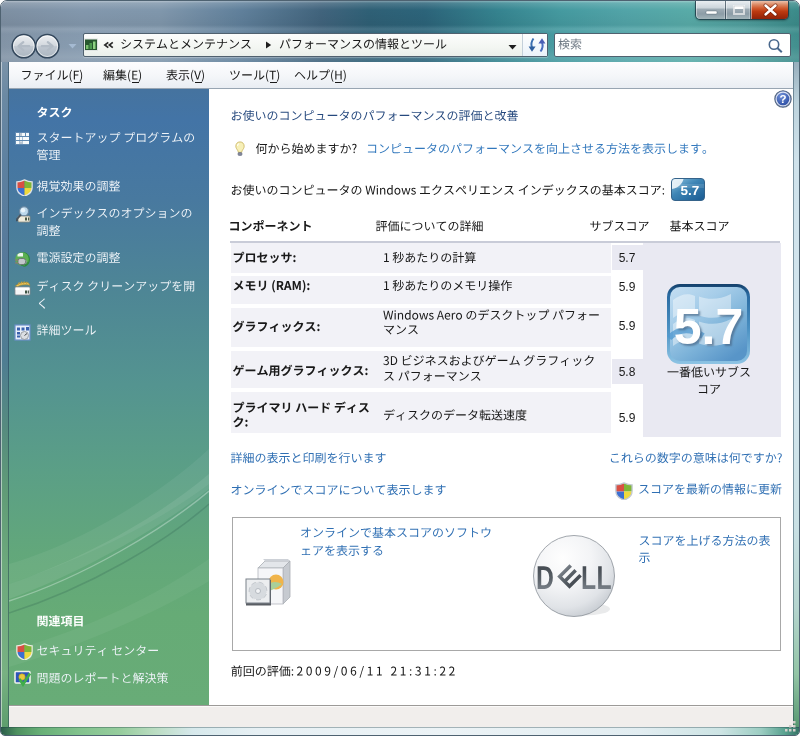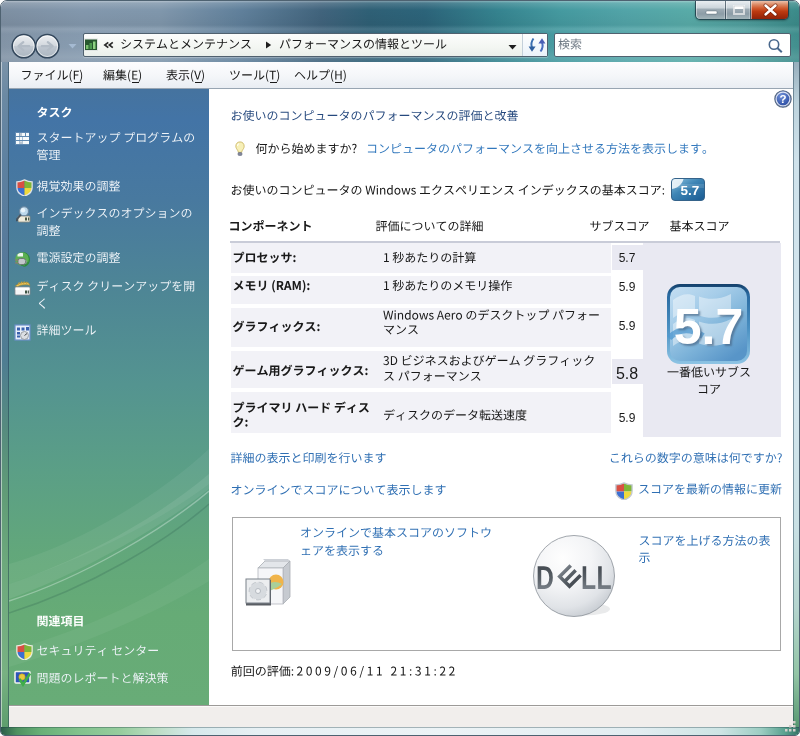--- a/index.html
+++ b/index.html
@@ -319,21 +319,21 @@
         <rect x="8" y="8" width="2.5" height="2.5"></rect>
         <rect x="4" y="4" width="2.5" height="2.5"></rect>
         <rect x="4" y="8" width="2.5" height="2.5"></rect>
         <rect x="0" y="8" width="2.5" height="2.5"></rect>
       </g>
     </svg>
 
  <div class="abs" style="left:608px;top:249.5px;width:36px;text-align:center;font-size:12px;color:#1a1a1a">5.7</div>
  <div class="abs" style="left:608px;top:278.5px;width:36px;text-align:center;font-size:12px;color:#1a1a1a">5.9</div>
  <div class="abs" style="left:608px;top:318px;width:36px;text-align:center;font-size:12px;color:#1a1a1a">5.9</div>
- <div class="abs" style="left:608px;top:364px;width:36px;text-align:center;font-size:16px;color:#1a1a1a">5.8</div>
+ <div class="abs" style="left:608px;top:364px;width:36px;text-align:center;font-size:12px;color:#1a1a1a">5.8</div>
  <div class="abs" style="left:608px;top:410px;width:36px;text-align:center;font-size:12px;color:#1a1a1a">5.9</div>
 </div>
 <svg width="800" height="736" viewBox="0 0 800 736" style="position:absolute;left:0;top:0;pointer-events:none">
     <defs>
       <path id="g0r" transform="scale(0.012 -0.012)" d="M301 768 256 701C315 667 423 595 471 559L518 627C475 659 360 735 301 768ZM151 53 197 -28C290 -9 428 38 529 96C688 190 827 319 913 454L865 536C784 395 652 265 486 170C385 112 261 72 151 53ZM150 543 106 475C166 444 275 374 324 338L370 408C326 440 209 511 150 543Z"></path>
       <path id="g1r" transform="scale(0.012 -0.012)" d="M800 669 749 708C733 703 707 700 674 700C637 700 328 700 288 700C258 700 201 704 187 706V615C198 616 253 620 288 620C323 620 642 620 678 620C653 537 580 419 512 342C409 227 261 108 100 45L164 -22C312 45 447 155 554 270C656 179 762 62 829 -27L899 33C834 112 712 242 607 332C678 422 741 539 775 625C781 639 794 661 800 669Z"></path>
       <path id="g2r" transform="scale(0.012 -0.012)" d="M215 740V657C240 659 273 660 306 660C363 660 655 660 710 660C739 660 774 659 803 657V740C774 736 738 734 710 734C655 734 363 734 305 734C273 734 243 737 215 740ZM95 489V406C123 408 152 408 182 408H482C479 314 468 230 424 160C385 97 313 39 235 7L309 -48C394 -4 470 68 506 135C546 209 562 300 565 408H837C861 408 893 407 915 406V489C891 485 858 484 837 484C784 484 240 484 182 484C151 484 123 486 95 489Z"></path>
       <path id="g3r" transform="scale(0.012 -0.012)" d="M167 111C138 110 104 109 74 110L89 17C118 21 147 26 172 28C306 40 641 77 795 97C818 48 837 2 850 -34L934 4C892 107 783 308 712 411L637 377C674 329 719 251 759 172C649 157 457 136 310 122C360 252 459 559 488 653C501 695 512 721 522 746L422 766C419 740 415 716 403 670C375 572 273 252 217 114Z"></path>
       <path id="g4r" transform="scale(0.012 -0.012)" d="M308 778 229 745C275 636 328 519 374 437C267 362 201 281 201 178C201 28 337 -28 525 -28C650 -28 765 -16 841 -3V86C763 66 630 52 521 52C363 52 284 104 284 187C284 263 340 329 433 389C531 454 669 520 737 555C766 570 791 583 814 597L770 668C749 651 728 638 699 621C644 591 536 538 442 481C398 560 348 668 308 778Z"></path>
       <path id="g5r" transform="scale(0.012 -0.012)" d="M281 611 229 548C325 488 437 406 511 346C412 225 289 114 114 32L183 -30C357 60 481 179 575 292C661 218 737 147 811 62L874 131C803 208 717 286 627 360C694 457 744 567 777 655C785 676 799 710 810 728L718 760C714 738 705 706 698 686C668 601 627 506 562 413C483 474 367 556 281 611Z"></path>

